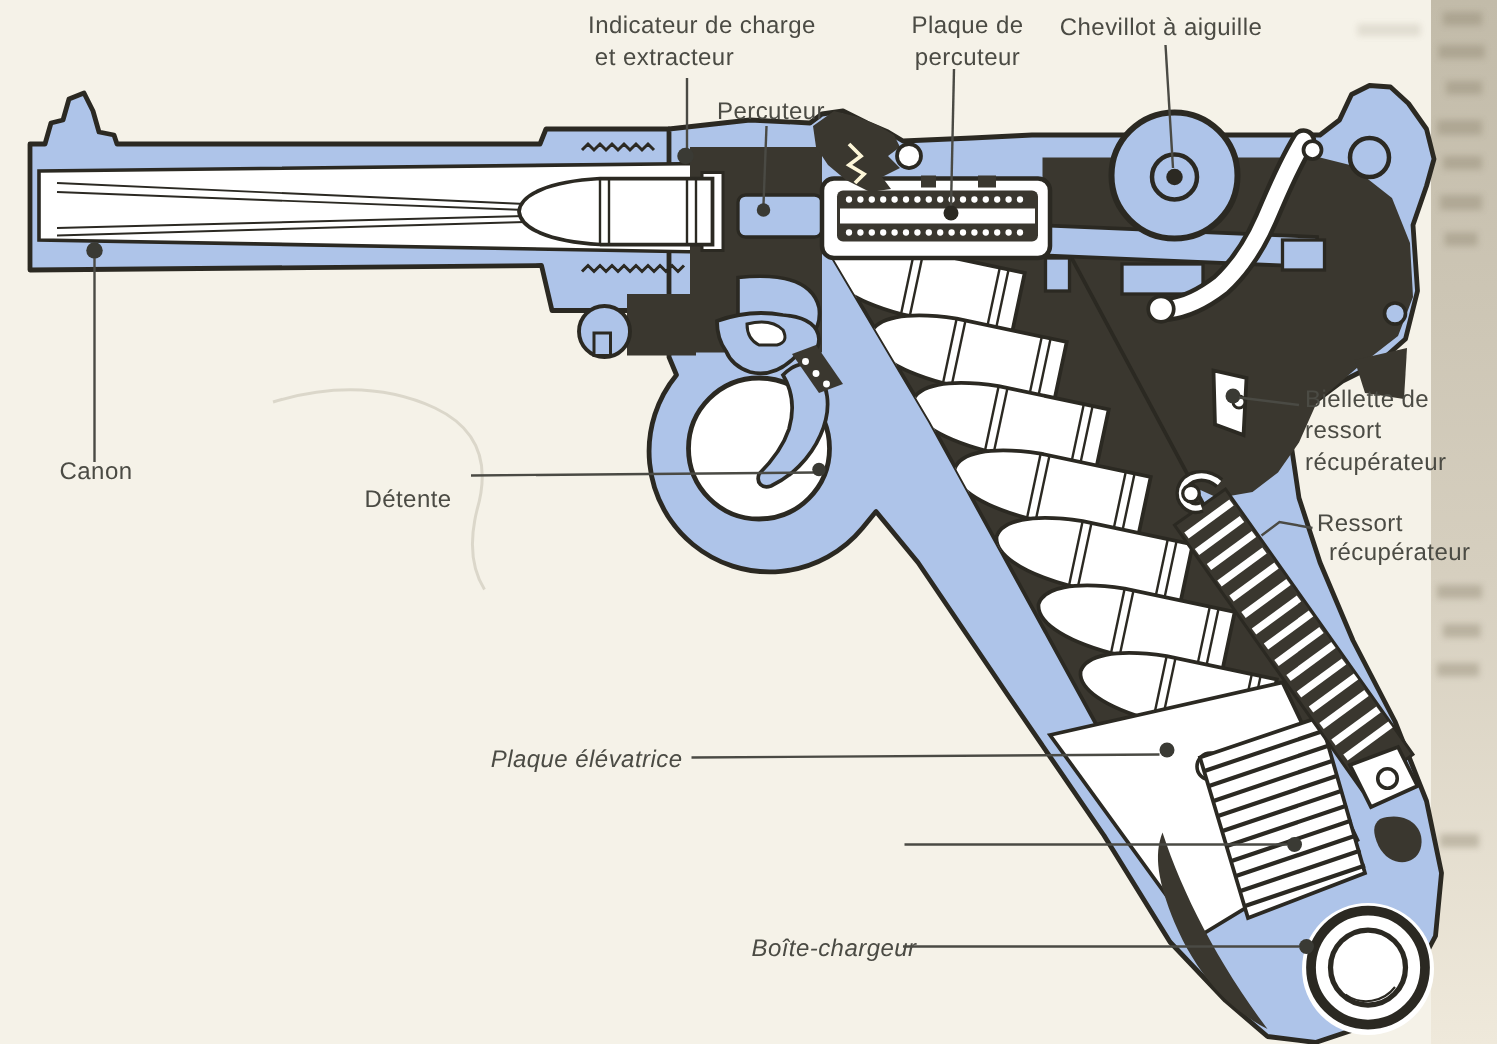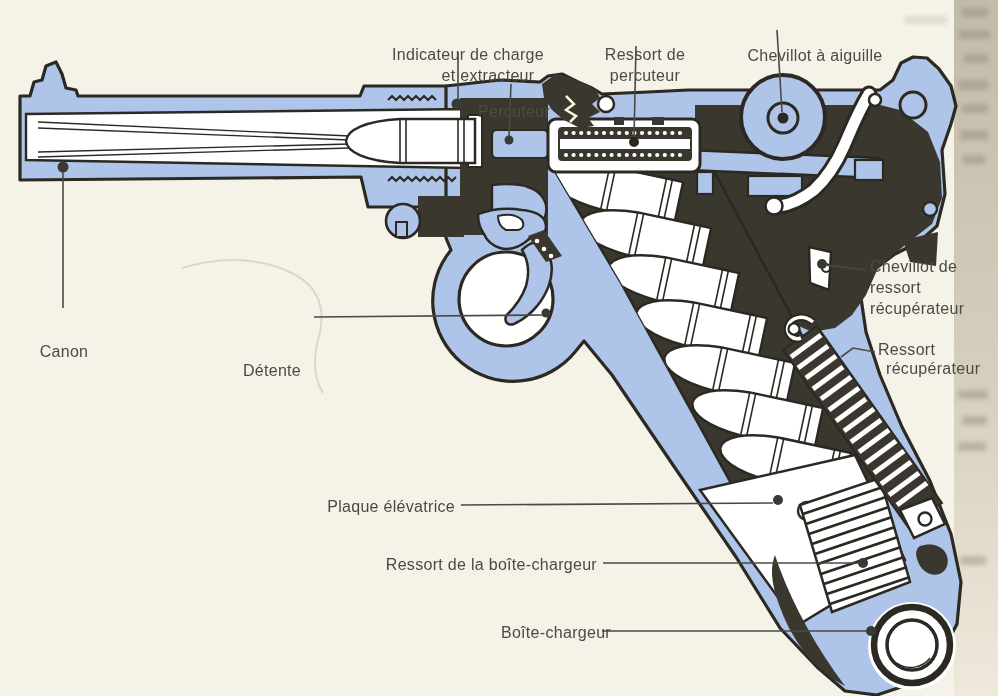--- a/index.html
+++ b/index.html
@@ -5,22 +5,22 @@
   :root{
     --metal-blue:#aec4e9; --dark-fill:#3a372f; --outline:#2b2922;
     --paper:#f5f2e8; --label-text:#4b4b44; --page-edge:#c9c2b2;
   }
   html,body{margin:0;padding:0;background:#e8e4d8;}
   .stage{position:relative;width:998px;height:696px;background:var(--paper);
          overflow:hidden;font-family:"Liberation Sans",sans-serif;}
   svg{position:absolute;left:0;top:0;}
   .lbl{position:absolute;color:var(--label-text);font-size:16px;line-height:1.25;
        letter-spacing:.3px;white-space:nowrap;}
-  .ctr{transform:translateX(-50%);text-align:center;margin-top:37px;}
-  .rgt{transform:translateX(-100%);text-align:right;}
+  .ctr{transform:translateX(-50%);text-align:center;}
+  .rgt{transform:translateX(-100%);text-align:right;font-style:italic;}
 </style>
 </head>
 <body>
 
 <div class="stage">
 
 <svg width="998" height="696" viewBox="0 0 998 696">
   <defs>
     <filter id="blur2" x="-50%" y="-50%" width="200%" height="200%">
           <feGaussianBlur stdDeviation="2.2"></feGaussianBlur>
@@ -275,29 +275,28 @@
     <line x1="461" y1="505" x2="773" y2="503"></line>
         <circle cx="778" cy="500" r="5" stroke="none"></circle>
     <line x1="603" y1="563" x2="858" y2="563"></line>
         <circle cx="863" cy="563" r="5" stroke="none"></circle>
     <line x1="602" y1="631" x2="866" y2="631"></line>
         <circle cx="871" cy="631" r="5" stroke="none"></circle>
   </g>
 </svg>
 
 <div class="lbl ctr" style="left:468px;top:8px">Indicateur de charge</div>
-<div class="lbl ctr" style="left:488px;top:29px">et extracteur</div>
-<div class="lbl ctr" style="left:645px;top:8px">Ressort de</div>
+<div class="lbl ctr" style="left:443px;top:29px">et extracteur</div>
+<div class="lbl ctr" style="left:645px;top:8px">Plaque de</div>
 <div class="lbl ctr" style="left:645px;top:29px">percuteur</div>
-<div class="lbl ctr" style="left:815px;top:9px">Chevillot à aiguille</div>
+<div class="lbl ctr" style="left:774px;top:9px">Chevillot à aiguille</div>
 <div class="lbl ctr" style="left:514px;top:65px">Percuteur</div>
 <div class="lbl ctr" style="left:64px;top:305px">Canon</div>
 <div class="lbl ctr" style="left:272px;top:324px">Détente</div>
-<div class="lbl" style="left:870px;top:257px">Chevillot de</div>
+<div class="lbl" style="left:870px;top:257px">Biellette de</div>
 <div class="lbl" style="left:870px;top:278px">ressort</div>
 <div class="lbl" style="left:870px;top:299px">récupérateur</div>
 <div class="lbl" style="left:878px;top:340px">Ressort</div>
 <div class="lbl" style="left:886px;top:359px">récupérateur</div>
 <div class="lbl rgt" style="left:455px;top:497px">Plaque élévatrice</div>
-<div class="lbl rgt" style="left:597px;top:555px">Ressort de la boîte-chargeur</div>
 <div class="lbl rgt" style="left:611px;top:623px">Boîte-chargeur</div>
 
 </div>
 
 </body></html>

